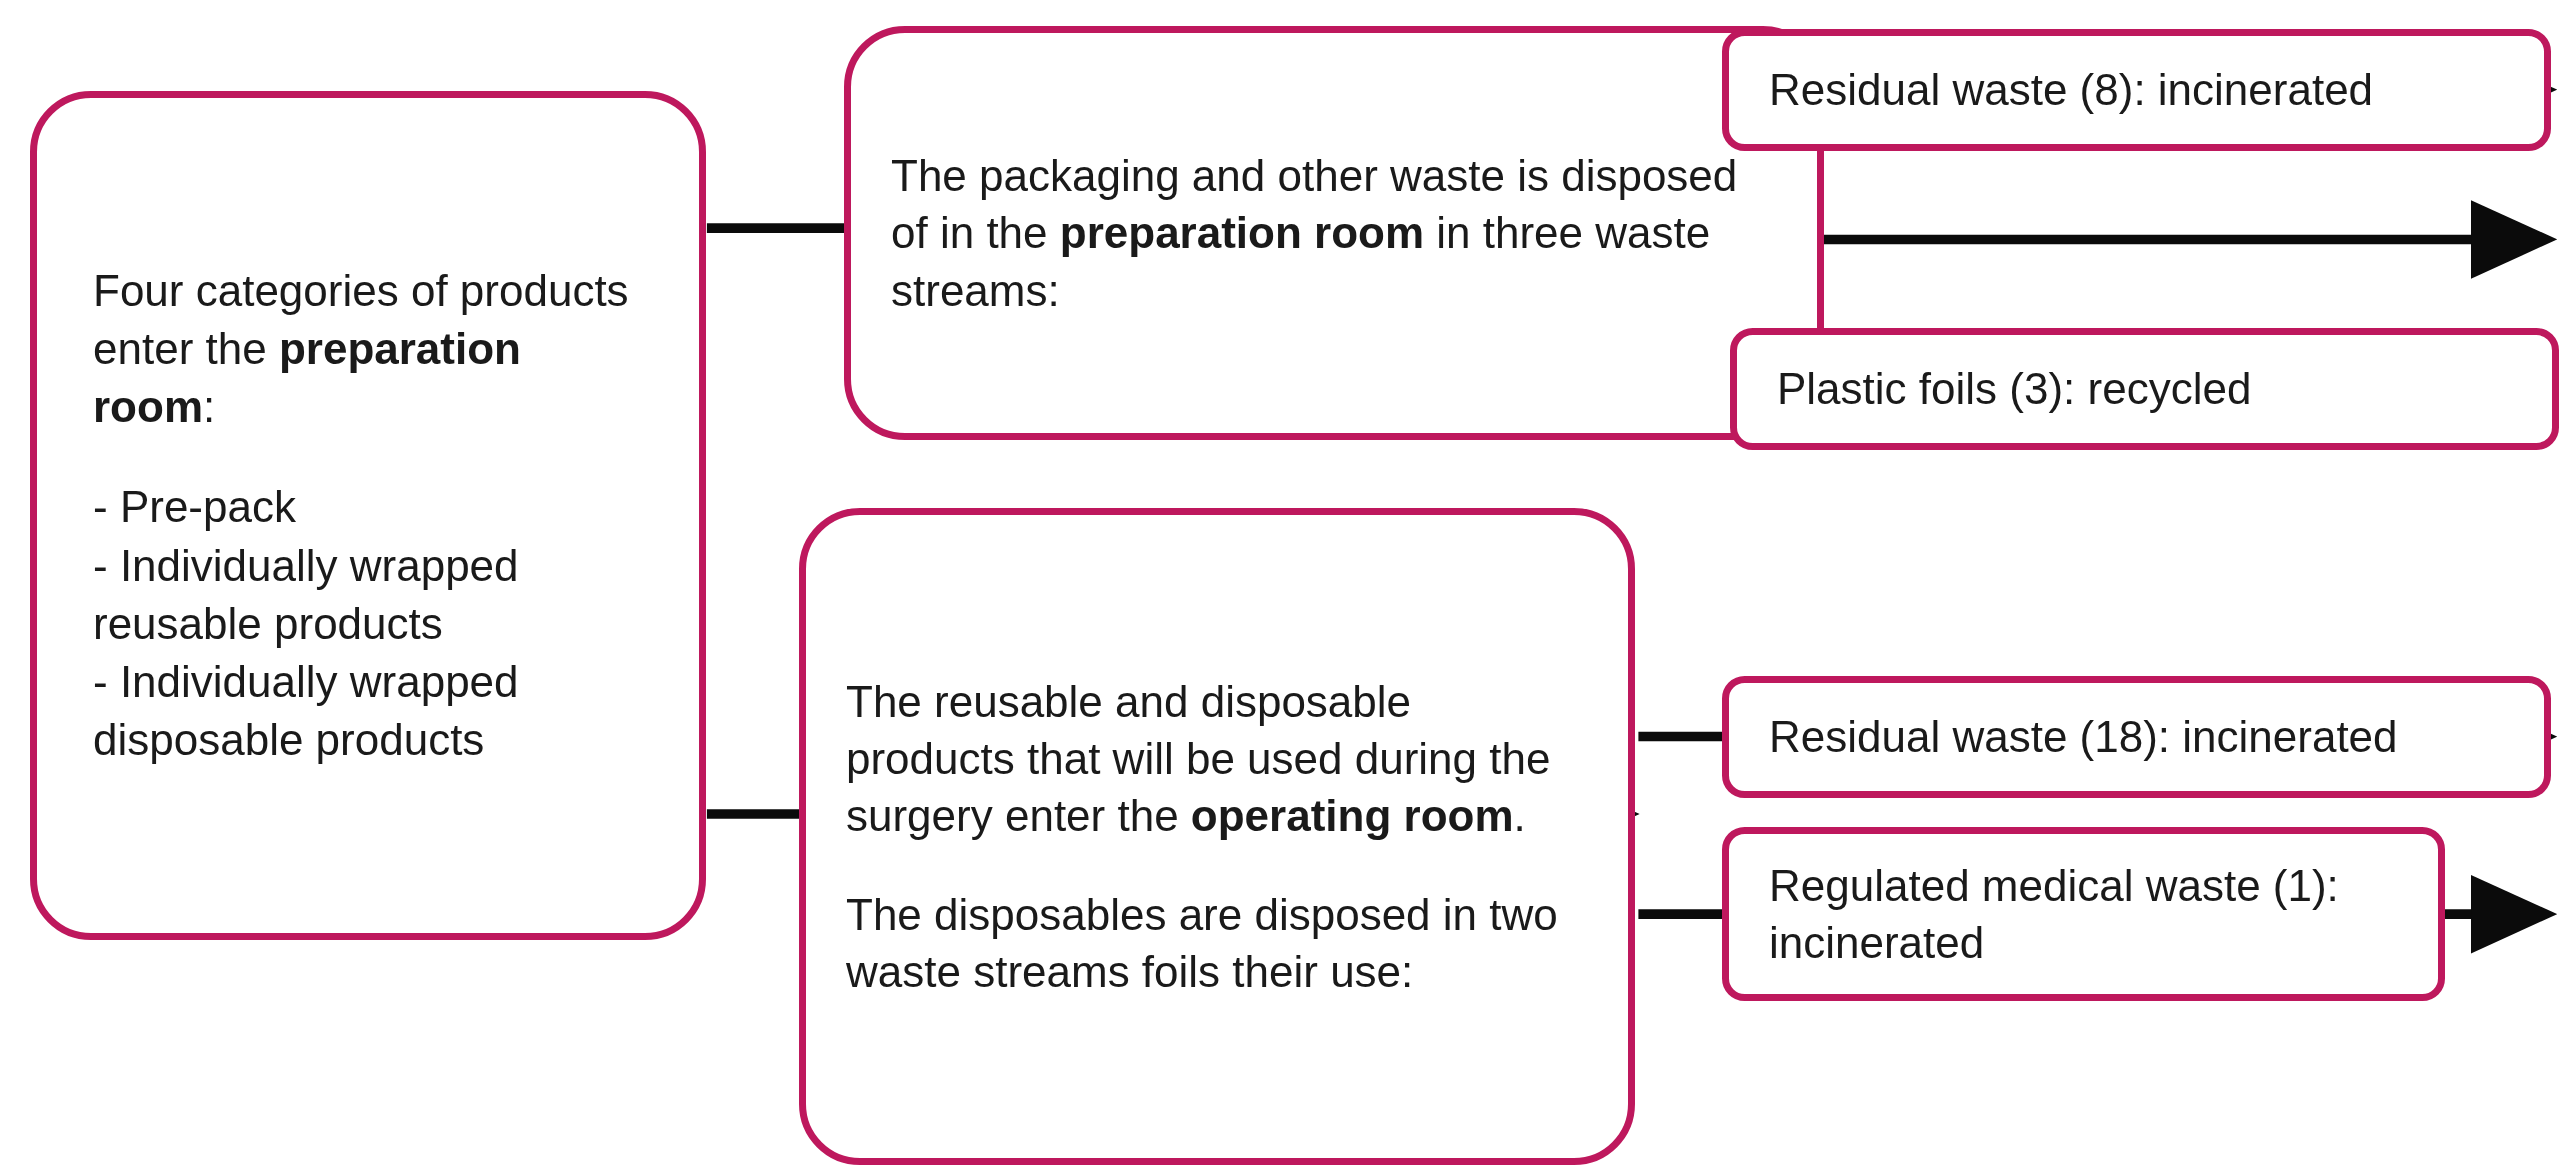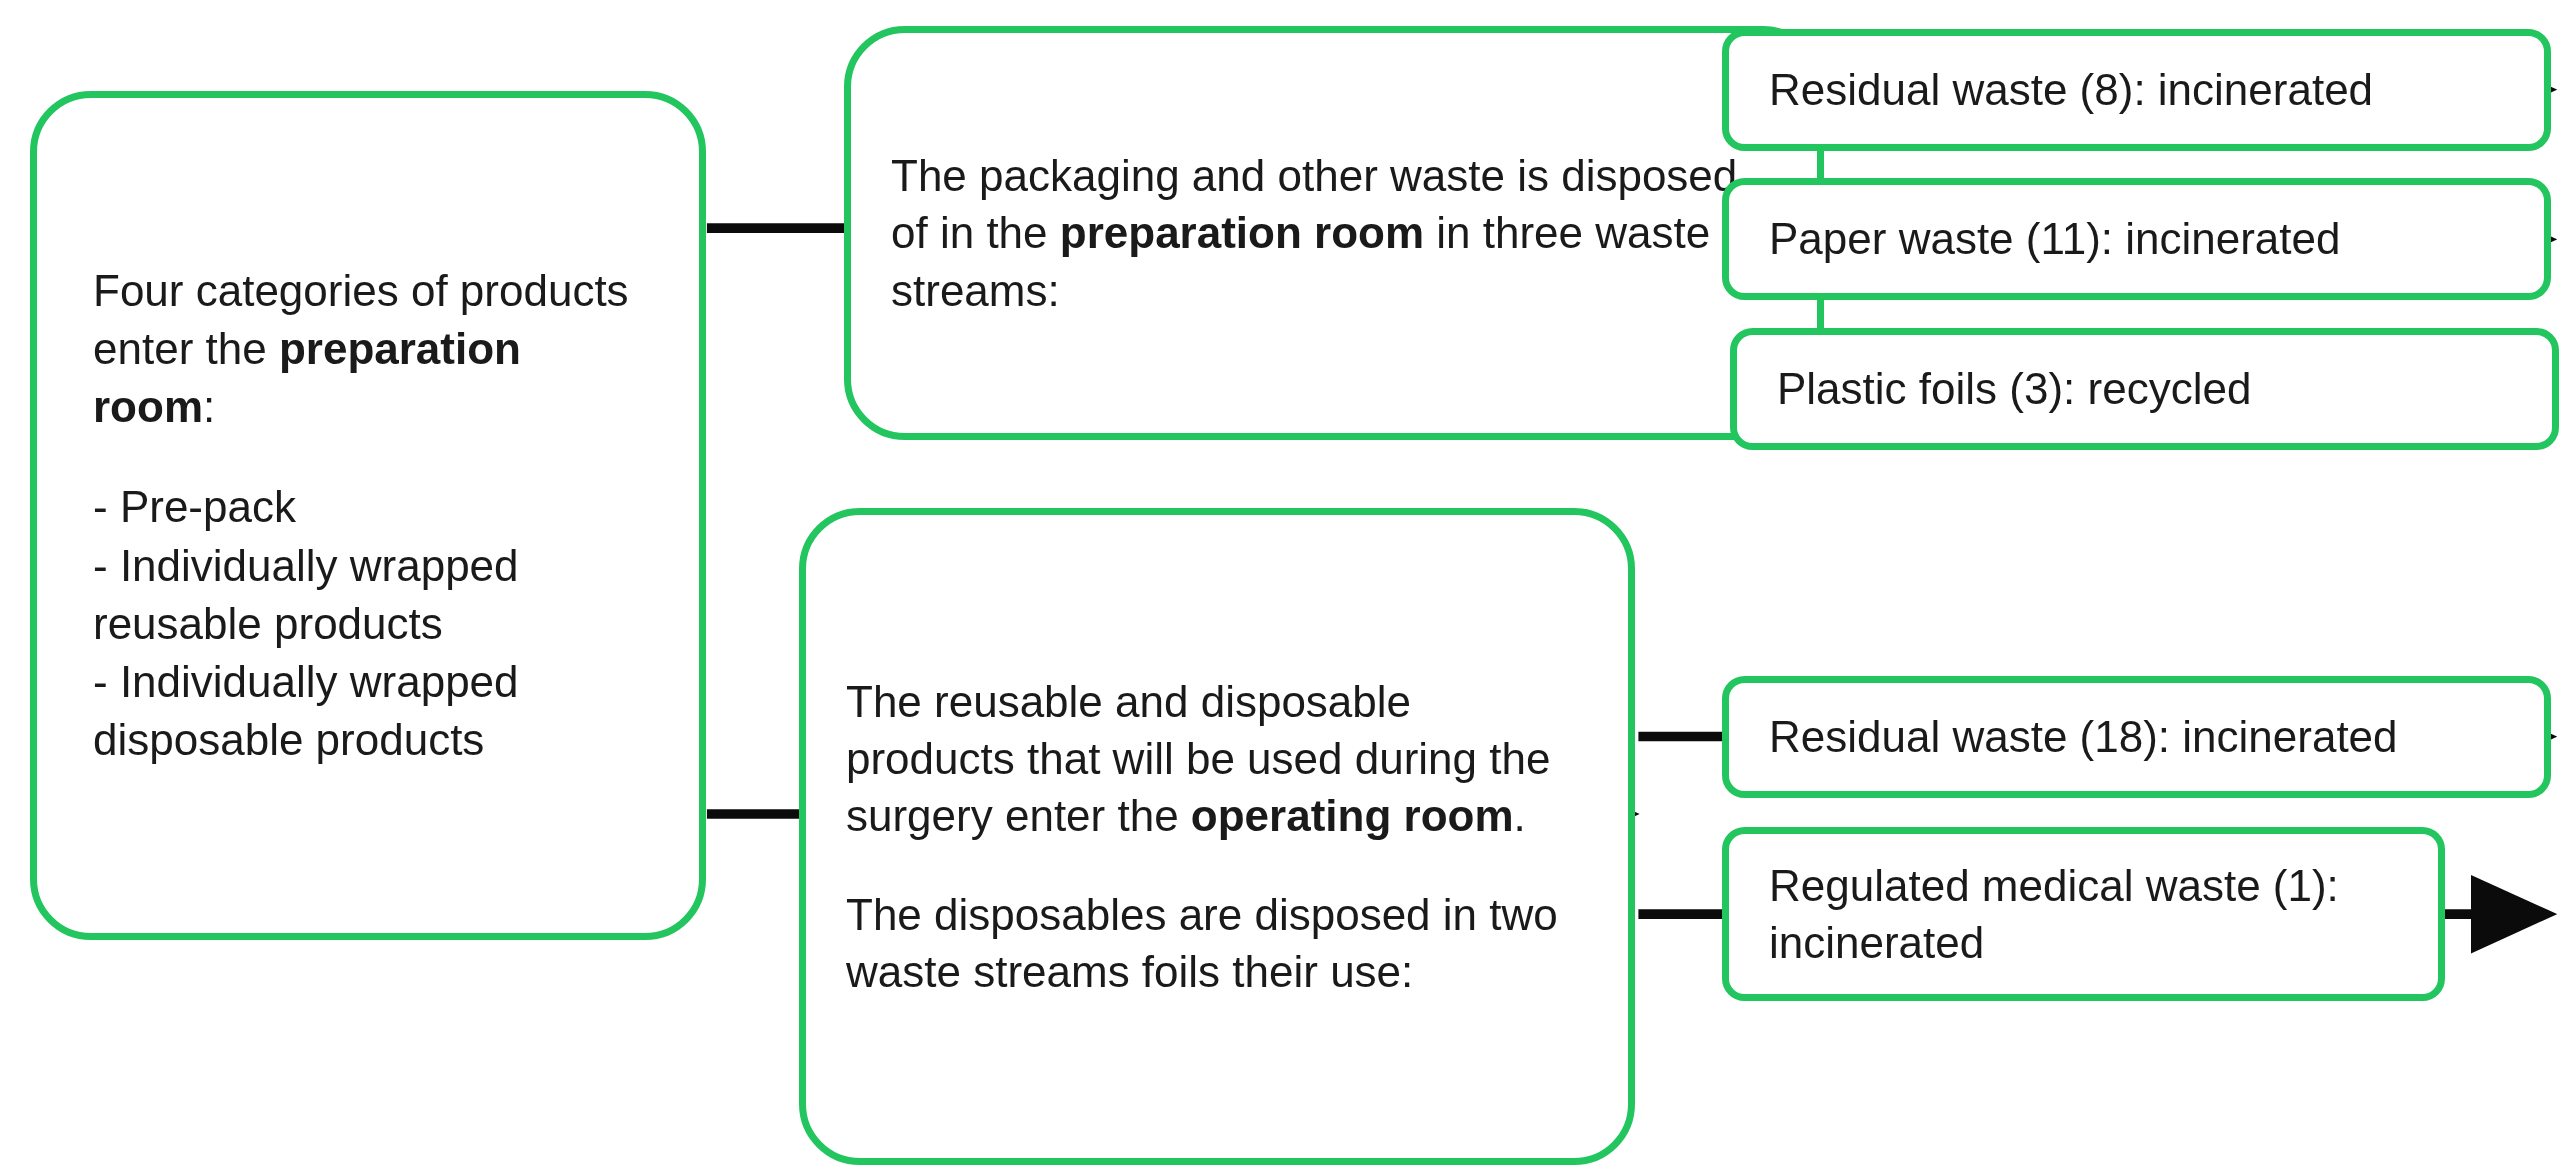--- a/index.html
+++ b/index.html
@@ -12,21 +12,21 @@
     width: 2576px;
     height: 1171px;
     background: #ffffff;
     font-family: "Liberation Sans", sans-serif;
     overflow: hidden;
   }
   .node {
     position: absolute;
     box-sizing: border-box;
     background: #ffffff;
-    border: 7px solid #22c55e;
+    border: 7px solid #be185d;
     display: flex;
     flex-direction: column;
     justify-content: center;
   }
   .node.big     { border-radius: 61px; }
   .node.small   { border-radius: 22.6px; }
 
   .node-text {
     color: #1a1a1a;
     font-size: 44px;
@@ -106,23 +106,20 @@
   <div class="node big" id="node-or">
     <div class="node-text"><span>The reusable and disposable products that will be used during the surgery enter the </span><b>operating room</b><span>.</span></div>
     <div class="src-gap"></div>
     <div class="node-text">The disposables are disposed in two waste streams foils their use:</div>
   </div>
 
   <div class="node small" id="node-residual8">
     <div class="node-text">Residual waste (8): incinerated</div>
   </div>
 
-  <div class="node small" id="node-paper11">
-    <div class="node-text">Paper waste (11): incinerated</div>
-  </div>
 
   <div class="node small" id="node-plastic3">
     <div class="node-text">Plastic foils (3): recycled</div>
   </div>
 
   <div class="node small" id="node-residual19">
     <div class="node-text">Residual waste (18): incinerated</div>
   </div>
 
   <div class="node small" id="node-rmw1">

